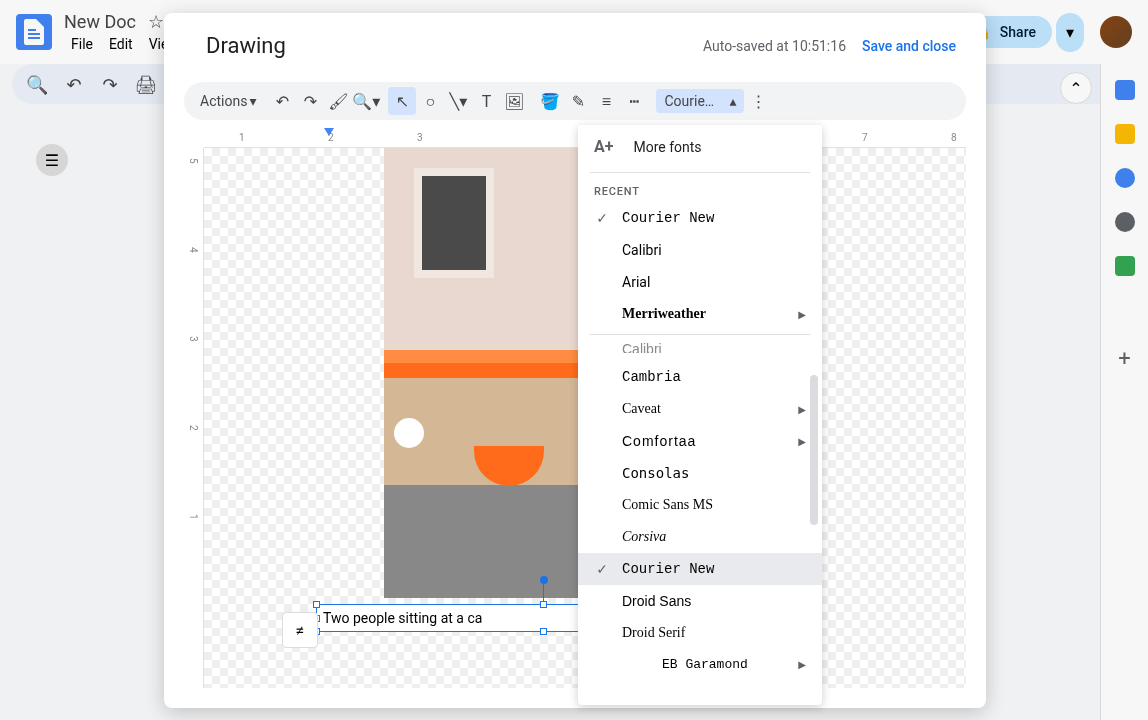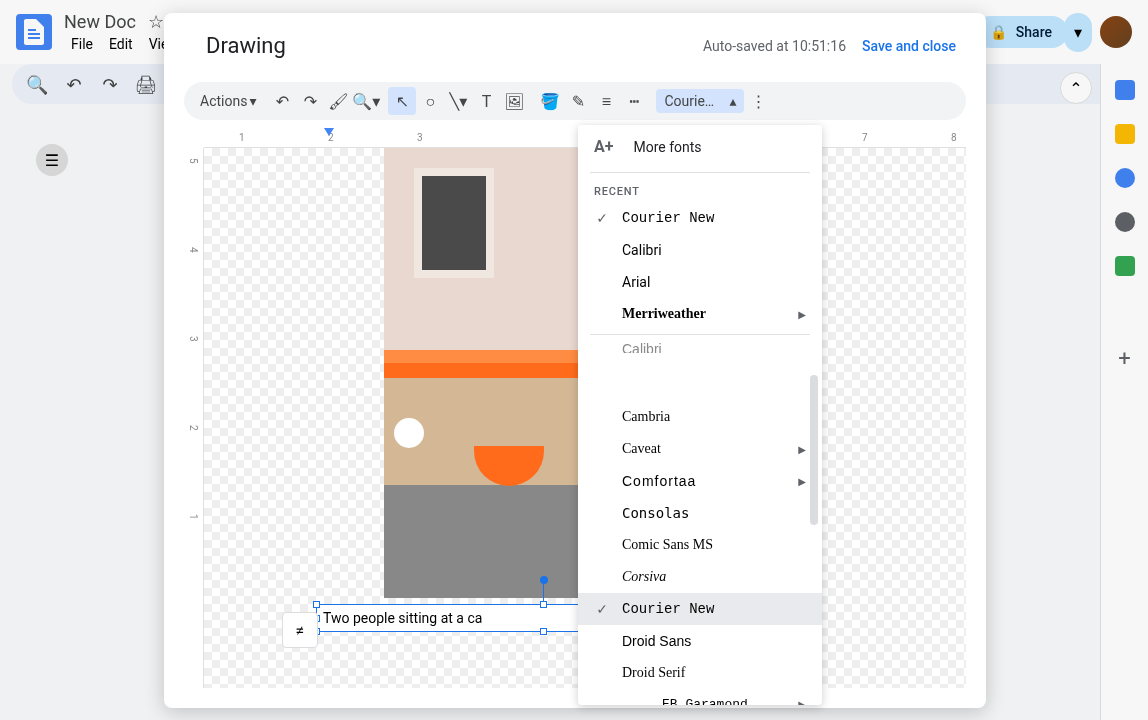--- a/index.html
+++ b/index.html
@@ -60,20 +60,21 @@
     }
     .menu-item {
       font-size: 14px;
       color: #000000;
       padding: 2px 7px;
       cursor: pointer;
     }
     .share-area {
       display: flex;
       align-items: center;
+      gap: 8px;
     }
     .share-btn {
       background: #c2e7ff;
       border-radius: 20px;
       padding: 8px 16px;
       display: flex;
       align-items: center;
       gap: 8px;
       font-size: 14px;
       font-weight: 500;
@@ -446,21 +447,21 @@
     }
     .font-label {
       flex: 1;
     }
     .submenu-arrow {
       color: #5f6368;
       font-size: 10px;
     }
     .font-courier { font-family: 'Courier New', monospace; }
     .font-merri { font-family: Georgia, serif; font-weight: bold; }
-    .font-cambria { font-family: Liberation Serif, serif; margin-top: 40px; }
+    .font-cambria { font-family: Liberation Mono, monospace; }
     .font-caveat { font-family: cursive; }
     .font-comfortaa { font-family: Arial, sans-serif; letter-spacing: 1px; }
     .font-comic { font-family: 'Comic Sans MS', cursive; }
     .font-consolas { font-family: Consolas, monospace; }
     .font-corsiva { font-style: italic; font-family: cursive; }
     .font-droidsans { font-family: Arial, sans-serif; }
     .font-droidserif { font-family: Georgia, serif; }
     .font-garamond { font-family: Liberation Mono, monospace; font-size: 13px; margin-left: 40px; }
     .font-calibri-cut { font-family: Arial; color: #888; overflow: hidden; height: 12px; margin-top: -6px;}
     .scrollbar-track {

